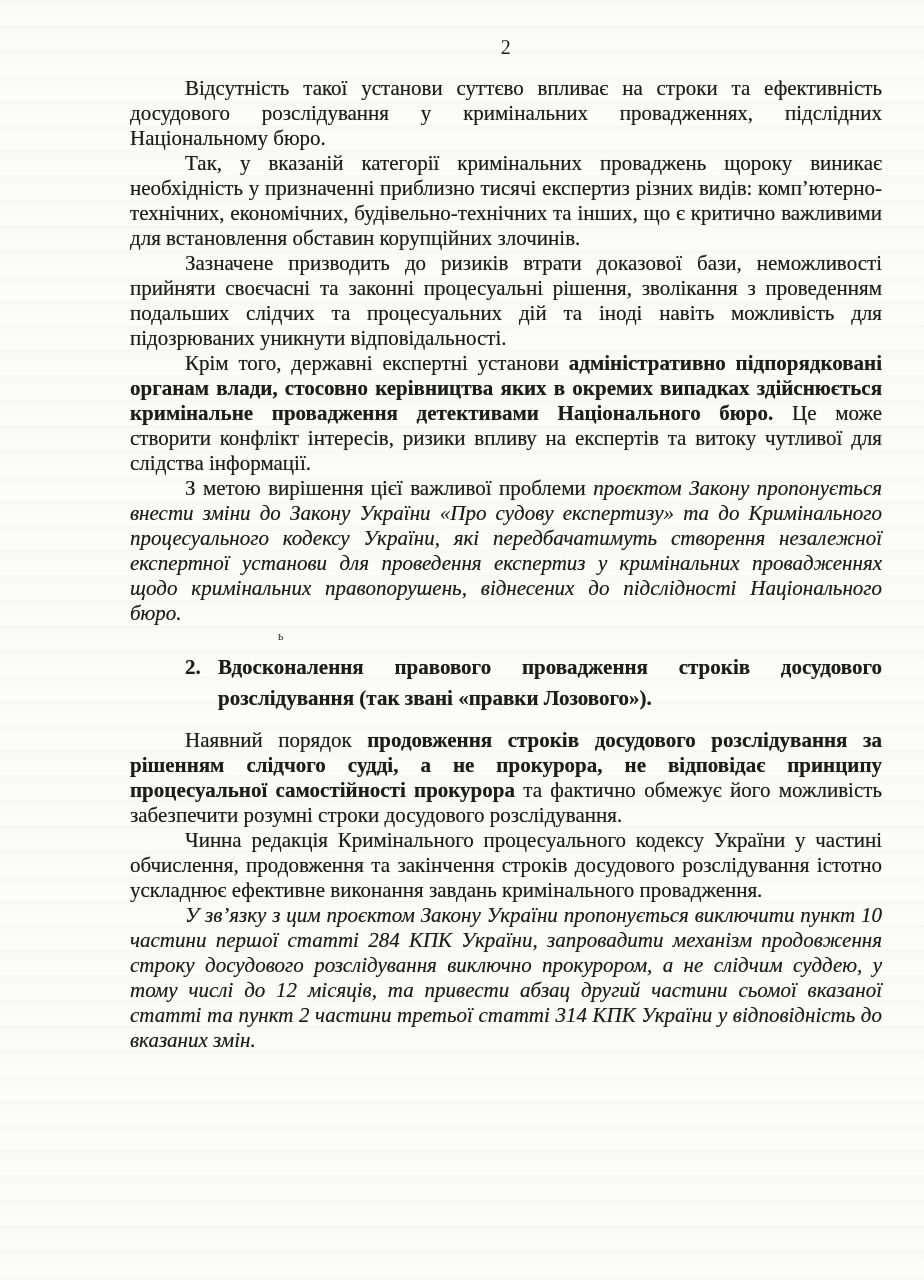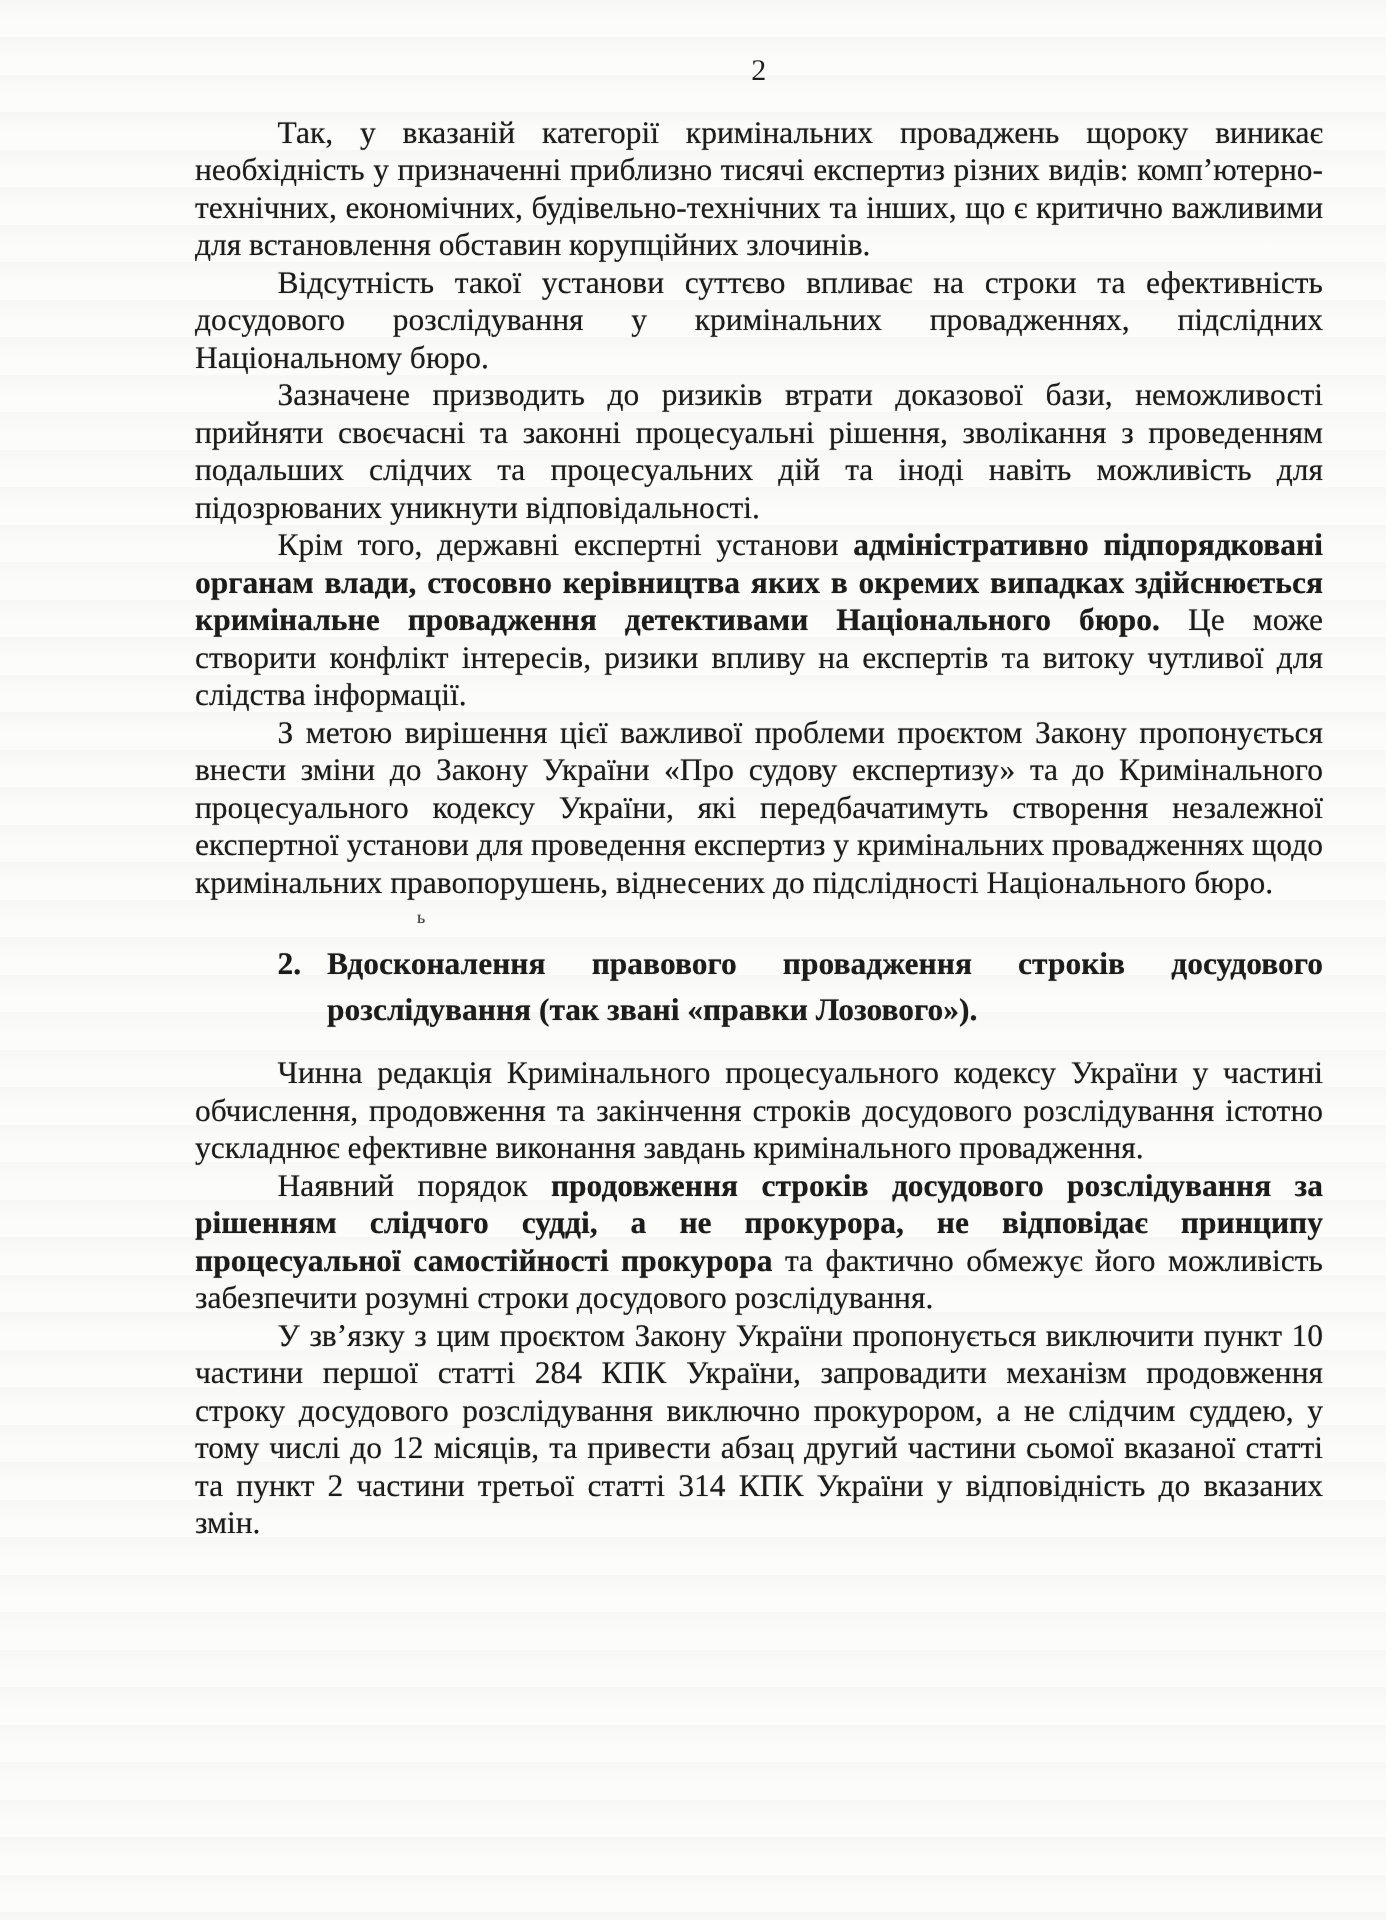--- a/index.html
+++ b/index.html
@@ -70,32 +70,32 @@
     height: 20px;
     line-height: 20px;
     font-size: 12px;
     padding-left: 148px;
     text-align: left;
     text-indent: 0;
     color: #4a4a4a;
   }
   .run-regular { font-weight: normal; font-style: normal; }
   .run-bold    { font-weight: bold;   font-style: normal; }
-  .run-italic  { font-weight: normal; }
+  .run-italic  { font-weight: normal; font-style: italic; }
 </style>
 </head>
 <body>
 
 <div class="page">
   <div class="page-number">2</div>
   <div class="doc-body">
+      <div class="para"><span class="run-regular">Відсутність такої установи суттєво впливає на строки та ефективність досудового розслідування у кримінальних провадженнях, підслідних Національному бюро.</span></div>
       <div class="para"><span class="run-regular">Так, у вказаній категорії кримінальних проваджень щороку виникає необхідність у призначенні приблизно тисячі експертиз різних видів: комп’ютерно-технічних, економічних, будівельно-технічних та інших, що є критично важливими для встановлення обставин корупційних злочинів.</span></div>
-      <div class="para"><span class="run-regular">Відсутність такої установи суттєво впливає на строки та ефективність досудового розслідування у кримінальних провадженнях, підслідних Національному бюро.</span></div>
       <div class="para"><span class="run-regular">Зазначене призводить до ризиків втрати доказової бази, неможливості прийняти своєчасні та законні процесуальні рішення, зволікання з проведенням подальших слідчих та процесуальних дій та іноді навіть можливість для підозрюваних уникнути відповідальності.</span></div>
       <div class="para"><span class="run-regular">Крім того, державні експертні установи </span><span class="run-bold">адміністративно підпорядковані органам влади, стосовно керівництва яких в окремих випадках здійснюється кримінальне провадження детективами Національного бюро.</span><span class="run-regular"> Це може створити конфлікт інтересів, ризики впливу на експертів та витоку чутливої для слідства інформації.</span></div>
       <div class="para"><span class="run-regular">З метою вирішення цієї важливої проблеми </span><span class="run-italic">проєктом Закону пропонується внести  зміни до Закону України «Про судову експертизу» та до Кримінального процесуального кодексу України, які передбачатимуть створення незалежної експертної установи для проведення експертиз у кримінальних провадженнях щодо кримінальних правопорушень, віднесених до підслідності Національного бюро.</span></div>
       <div class="artifact">ь</div>
       <div class="heading"><span class="h-num">2.</span><span class="run-bold">Вдосконалення правового провадження строків досудового розслідування (так звані «правки Лозового»).</span></div>
+      <div class="para"><span class="run-regular">Наявний порядок </span><span class="run-bold">продовження строків досудового розслідування за рішенням слідчого судді, а не прокурора, не відповідає принципу процесуальної самостійності прокурора</span><span class="run-regular"> та фактично обмежує його можливість забезпечити розумні строки досудового розслідування.</span></div>
       <div class="para"><span class="run-regular">Чинна редакція Кримінального процесуального кодексу України у частині обчислення, продовження та закінчення строків досудового розслідування істотно ускладнює ефективне виконання завдань кримінального провадження.</span></div>
-      <div class="para"><span class="run-regular">Наявний порядок </span><span class="run-bold">продовження строків досудового розслідування за рішенням слідчого судді, а не прокурора, не відповідає принципу процесуальної самостійності прокурора</span><span class="run-regular"> та фактично обмежує його можливість забезпечити розумні строки досудового розслідування.</span></div>
       <div class="para"><span class="run-italic">У зв’язку з цим проєктом Закону України пропонується виключити пункт 10 частини першої статті 284 КПК України, запровадити механізм продовження строку досудового розслідування виключно прокурором, а не слідчим суддею, у тому числі до 12 місяців, та привести абзац другий частини сьомої вказаної статті та пункт 2 частини третьої статті 314 КПК України у відповідність до вказаних змін.</span></div>
     </div>
 </div>
 
 </body></html>

